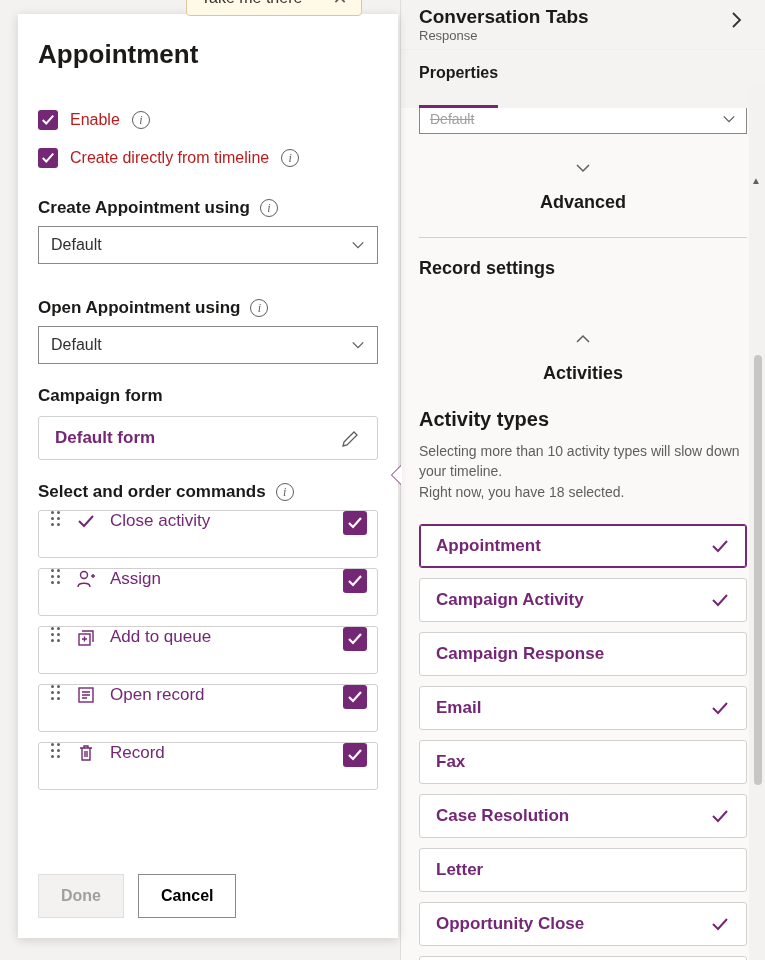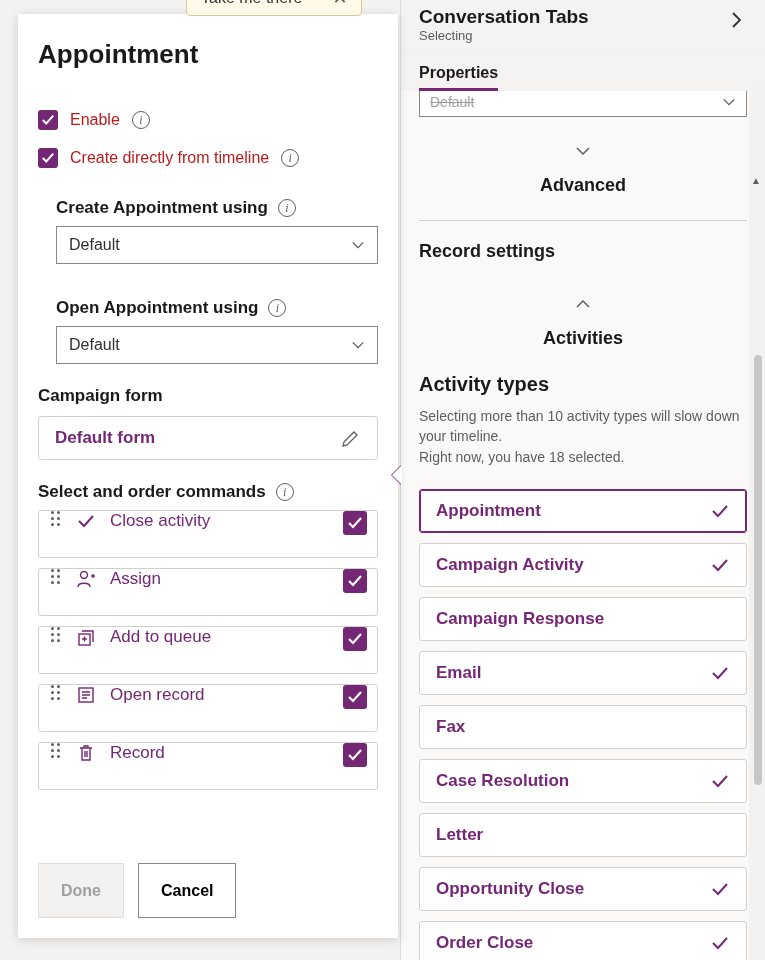--- a/index.html
+++ b/index.html
@@ -64,21 +64,21 @@
       cursor: pointer;
     }
     .checkbox svg { width: 14px; height: 14px; }
     .checkbox-label { font-size: 16px; color: #b91c1c; }
     .info-icon {
       width: 18px; height: 18px; border: 1.3px solid #605e5c; border-radius: 50%;
       display: inline-flex; align-items: center; justify-content: center;
       font-size: 12px; font-style: italic; font-family: serif; color: #605e5c;
       line-height: 1; cursor: pointer;
     }
-    .field-group { margin-top: 12px; margin-left: 18px; }
+    .field-group { margin-top: 12px; }
     .field-label-row { display: flex; align-items: center; gap: 10px; margin-bottom: 8px; }
     .field-label { font-size: 17px; font-weight: 600; color: #1b1a19; }
     .dropdown {
       width: 100%;
       height: 38px;
       border: 1px solid #8a8886;
       background: #fff;
       padding: 0 12px;
       display: flex;
       align-items: center;
@@ -123,21 +123,21 @@
       width: 24px; height: 24px; background:#742774; border-radius:3px;
       display:flex; align-items:center; justify-content:center; cursor:pointer;
     }
     .cmd-check svg { width:16px; height:16px; }
     .footer {
       margin-top: auto;
       display: flex;
       gap: 14px;
     }
     .btn {
-      height: 55px;
+      height: 44px;
       padding: 0 22px;
       font-size: 16px;
       border: 1px solid #8a8886;
       background: #fff;
       cursor: pointer;
       font-weight: 600;
     }
     .btn-done {
       border-color: #e1dfdd;
       background: #f3f2f1;
@@ -160,39 +160,39 @@
       display:flex; justify-content:space-between; align-items:flex-start;
       border-bottom: 1px solid #eee;
       background:#f5f3f2;
     }
     .tabs-title { font-size: 19px; font-weight:700; color:#1b1a19; }
     .tabs-sub { font-size:13px; color:#605e5c; }
     .tabs-chevron { width:20px; height:20px; color:#605e5c; cursor:pointer; margin-top:4px; }
     .tab-bar { padding: 14px 18px 0 18px; background:#f5f3f2; }
     .tab-item {
       display:inline-block; font-size:16px; font-weight:600; color:#1b1a19;
-      padding-bottom:6px; border-bottom: 3px solid #742774;
+      padding-bottom:23px; border-bottom: 3px solid #742774;
     }
     .right-body { padding: 0 18px 20px 18px; background:#faf9f8; overflow:hidden; }
     .ghost-dropdown {
       margin-top: -4px;
       border: 1px solid #8a8886;
       height: 30px;
       background:#fff;
       display:flex; align-items:center; justify-content:space-between;
       padding: 0 10px; font-size:14px; color:#605e5c;
       margin-bottom: 26px;
     }
     .section-row {
       display:flex; align-items:center; gap:16px; margin-bottom:24px; cursor:pointer;flex-direction:column;
     }
     .section-row .chev { width:16px; height:16px; color:#605e5c; }
     .section-row .title { font-size:18px; font-weight:600; color:#1b1a19; }
     .rule { border:none; border-top:1px solid #d2d0ce; margin-bottom:20px; }
-    .record-settings { font-size:18px; font-weight:600; color:#1b1a19; margin-bottom:34px; }
+    .record-settings { font-size:18px; font-weight:600; color:#1b1a19; margin-bottom:52px; }
     .activity-types-label { font-size:20px; font-weight:600; color:#1b1a19; margin-bottom:10px; }
     .hint { font-size:14px; color:#605e5c; line-height:1.45; margin-bottom:22px; }
     .activity-list { display:flex; flex-direction:column; gap:10px; }
     .activity-item {
       border:1px solid #d2d0ce; border-radius:3px; background:#fff;
       height:44px; display:flex; align-items:center; justify-content:space-between;
       padding: 0 16px; font-size:17px; font-weight:600; color:#742774; cursor:pointer;
     }
     .activity-item.selected {
       border-color:#742774; box-shadow: 0 0 0 1px #742774 inset;
@@ -436,21 +436,21 @@
   <div class="footer">
     <button class="btn btn-done">Done</button>
     <button class="btn">Cancel</button>
   </div>
 </div>
 
 <div class="right-side">
   <div class="tabs-header">
     <div>
       <div class="tabs-title">Conversation Tabs</div>
-      <div class="tabs-sub">Selecting</div>
+      <div class="tabs-sub">Response</div>
     </div>
     <svg class="tabs-chevron" viewBox="0 0 20 20">
         <path d="M6 3 L13 10 L6 17" stroke="#323130" stroke-width="1.8" fill="none"></path>
       </svg>
   </div>
   <div class="tab-bar">
     <span class="tab-item">Properties</span>
   </div>
   <div class="right-body">
     <div class="ghost-dropdown">

